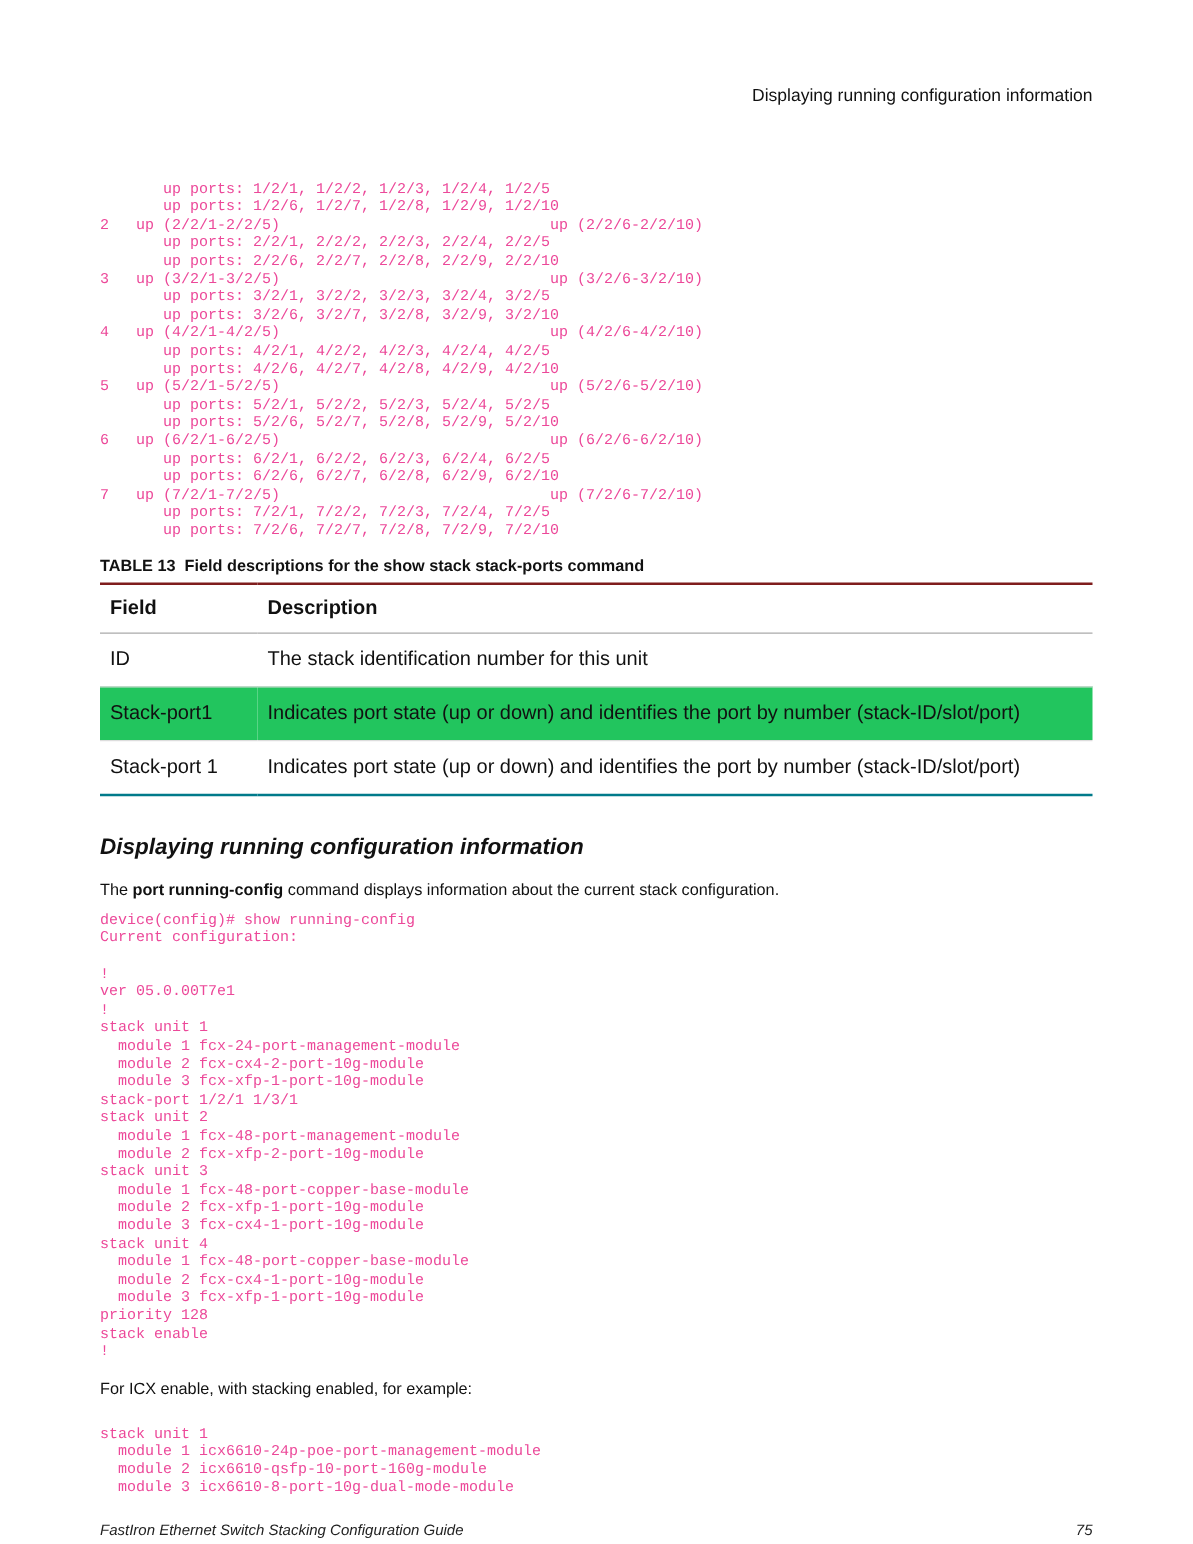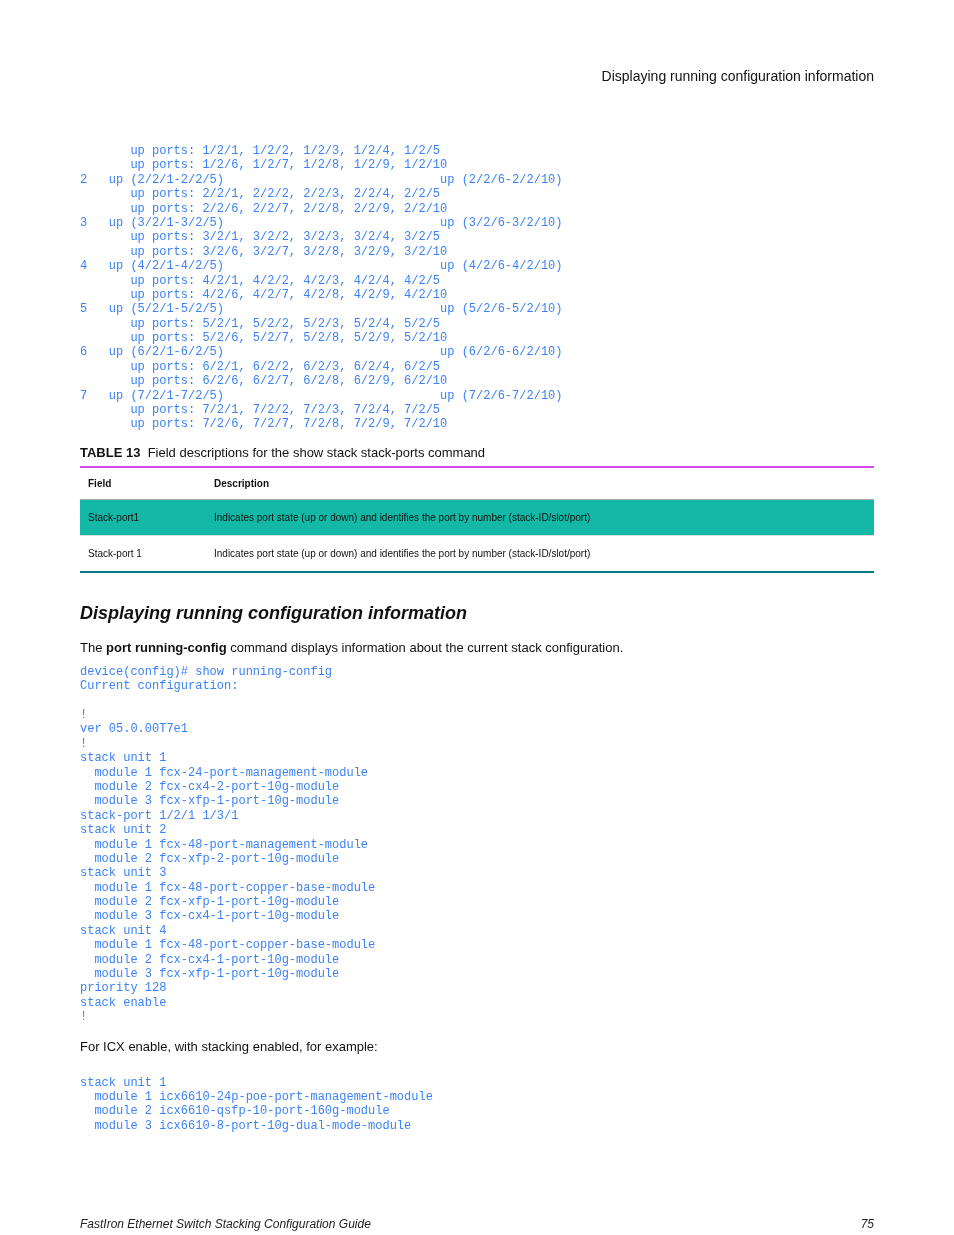--- a/index.html
+++ b/index.html
@@ -22,51 +22,52 @@
   .head-right {
     text-align: right;
     font-size: 14px;
     margin-bottom: 60px;
   }
   .pre {
     font-family: "Courier New", Courier, monospace;
     font-size: 12px;
     line-height: 1.2;
     white-space: pre;
-    color: #3b82f6;
+    color: #ec4899;
   }
   .syntax {
     font-size: 13px;
     margin: 14px 0 26px 0;
   }
   .syntax b { font-weight: 700; }
   .tbl-cap {
     font-size: 13px;
     margin-bottom: 6px;
+    font-weight: bold;
   }
   table.field-table {
     width: 100%;
     border-collapse: collapse;
-    border-top: 2px solid #d946ef;
+    border-top: 2px solid #7f1d1d;
     border-bottom: 2px solid #007a8a;
-    font-size: 10px;
+    font-size: 16px;
   }
   table.field-table th {
     text-align: left;
     font-weight: 700;
     padding: 10px 8px;
     border-bottom: 1px solid #aaa;
   }
   table.field-table td {
     padding: 12px 8px;
     border-bottom: 1px solid #ddd;
     vertical-align: top;
   }
   table.field-table tr:last-child td { border-bottom: none; }
-  table.field-table tr.alt { background: #14b8a6; }
+  table.field-table tr.alt { background: #22c55e; }
   h2.sec {
     font-family: Arial, Helvetica, sans-serif;
     font-style: italic;
     font-weight: 700;
     font-size: 18px;
     margin: 30px 0 10px 0;
   }
   p.body {
     font-size: 13px;
     margin: 6px 0 10px 0;
@@ -115,20 +116,24 @@
   </p>
 
   <table class="field-table">
     <thead>
       <tr>
         <th style="width:110px">Field</th>
         <th>Description</th>
       </tr>
     </thead>
     <tbody>
+      <tr>
+        <td>ID</td>
+        <td>The stack identification number for this unit</td>
+      </tr>
       <tr class="alt">
         <td>Stack-port1</td>
         <td>Indicates port state (up or down) and identifies the port by number (stack-ID/slot/port)</td>
       </tr>
       <tr>
         <td>Stack-port 1</td>
         <td>Indicates port state (up or down) and identifies the port by number (stack-ID/slot/port)</td>
       </tr>
     </tbody>
   </table>

